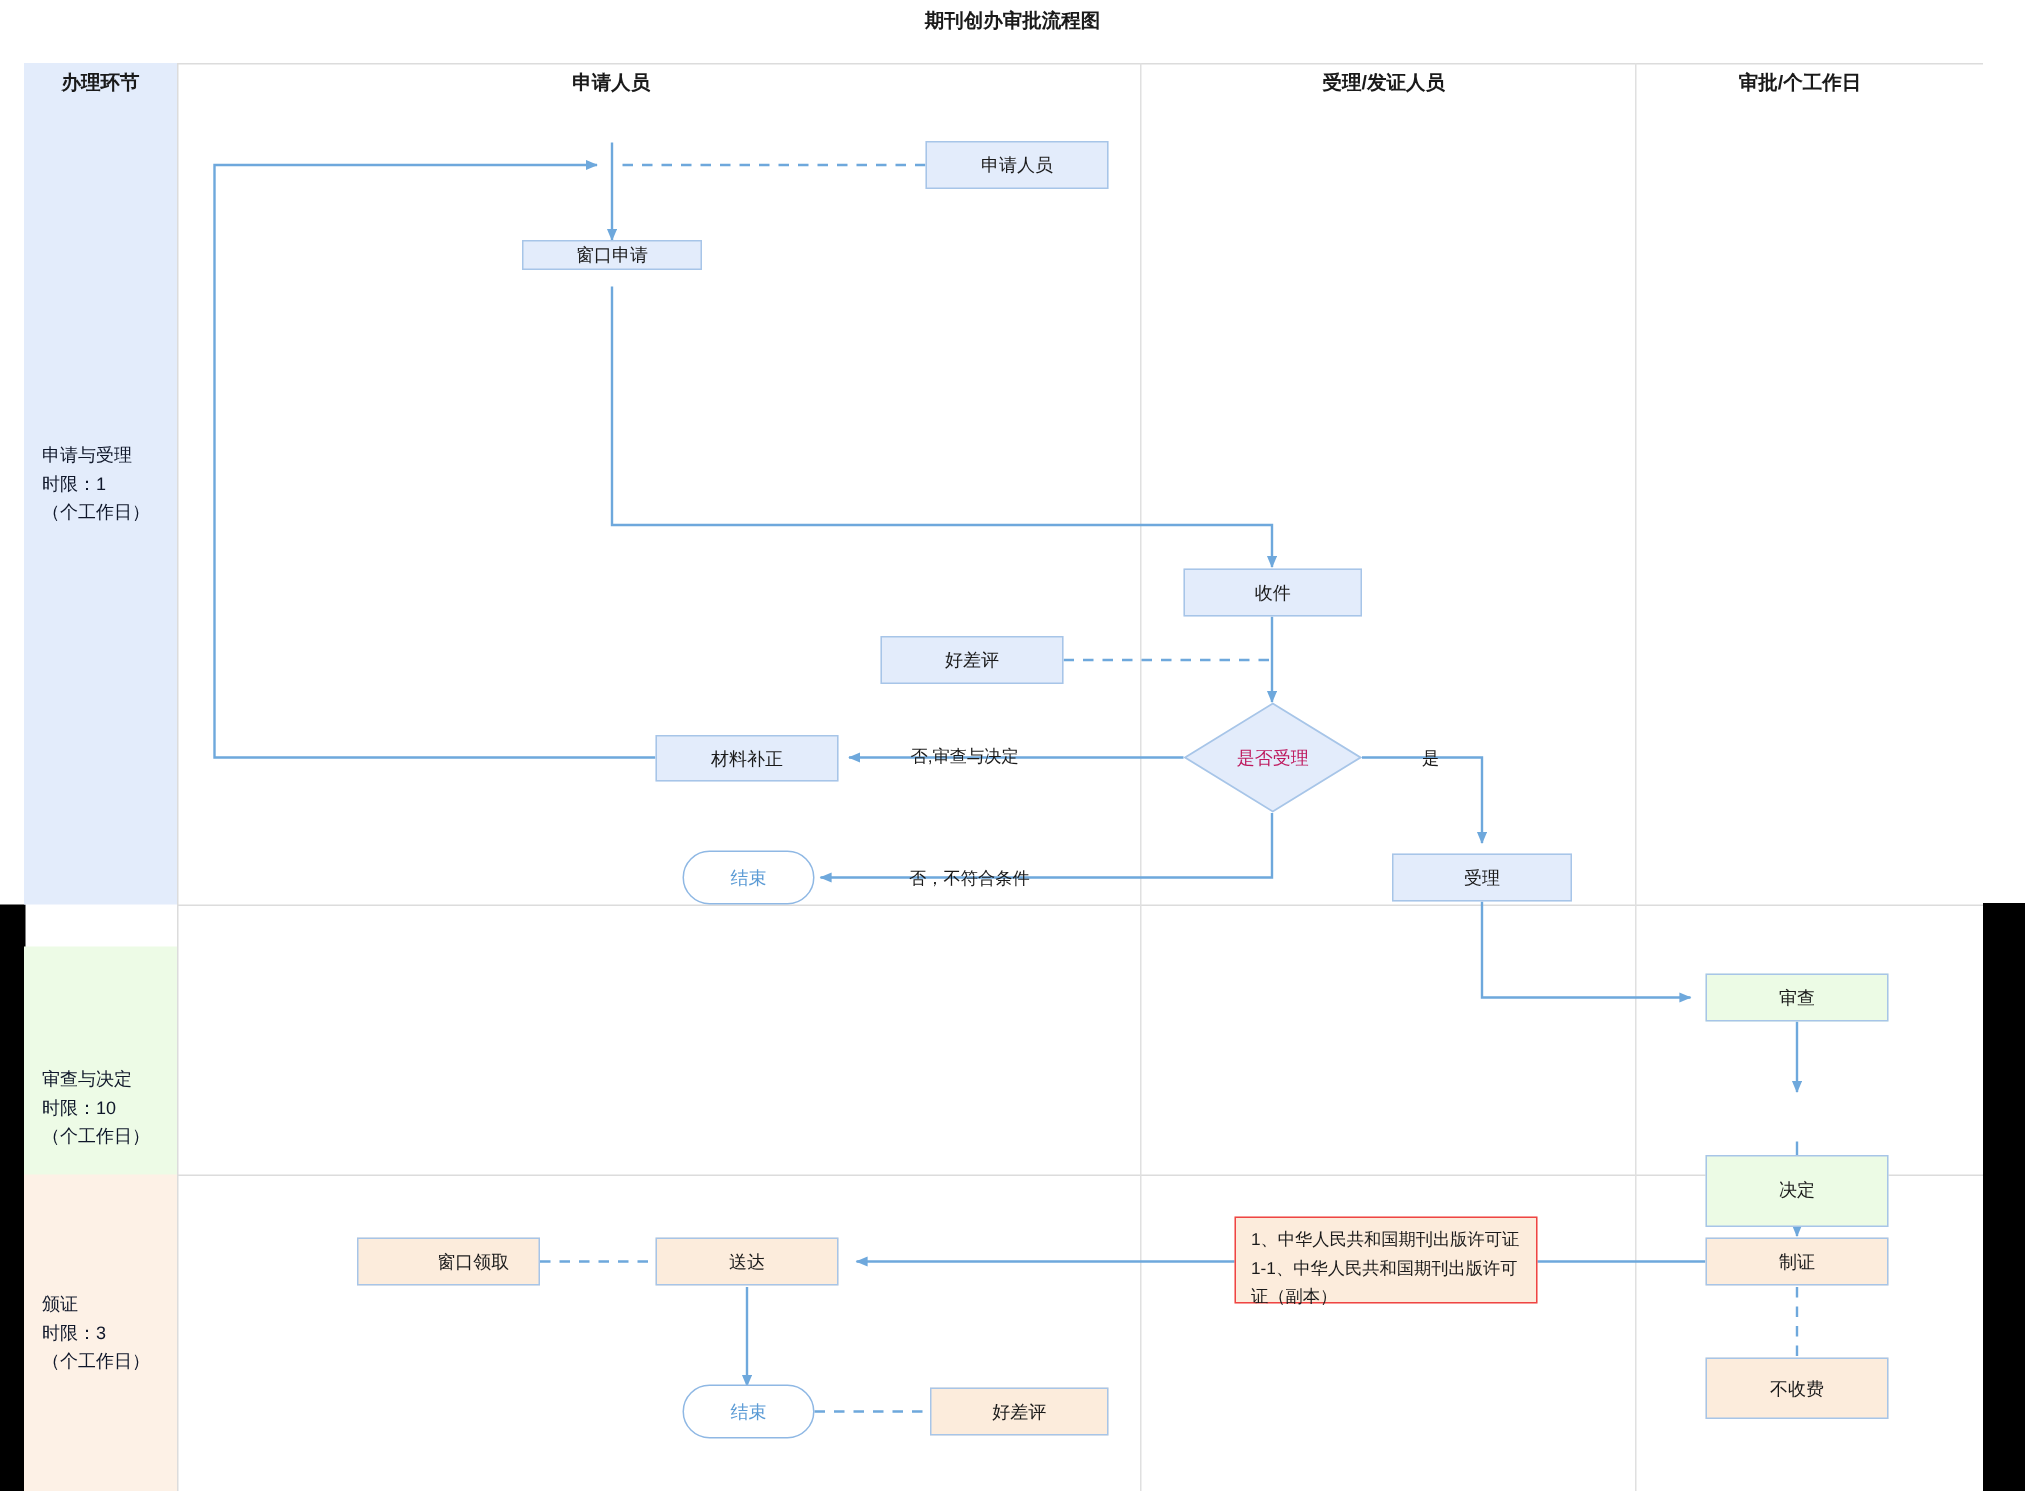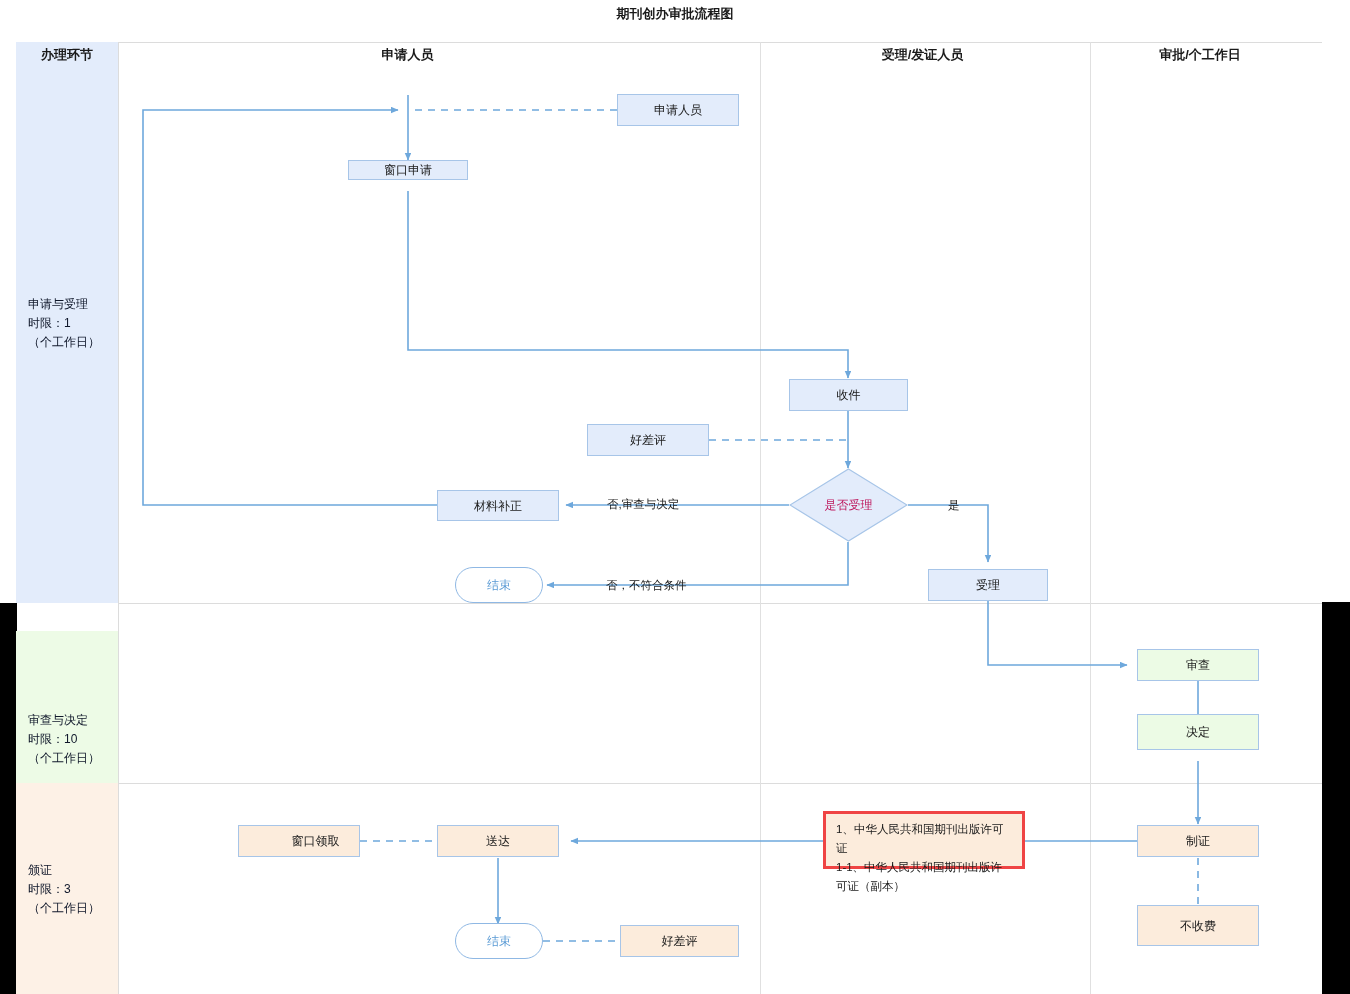--- a/index.html
+++ b/index.html
@@ -56,21 +56,21 @@
     background:#ffffff;border:1.4px solid #8fb8e4;border-radius:22px;
     color:#5b9bd5;
   }
   .node.diamond{
     border:none;background:transparent;
   }
   .diamond-shape{
     position:absolute;inset:0;
   }
   .node.doclist{
-    background:#fcecdc;border:3px solid #ef4444;
+    background:#fcecdc;border:1px solid #ef4444;
     align-items:flex-start;justify-content:flex-start;
     padding:6px 10px;font-size:11.5px;line-height:19px;
     text-align:left;
   }
   .doclist-inner{white-space:pre-line;}
 
   
   svg.wires{position:absolute;left:0;top:0;width:1350px;height:994px;pointer-events:none;}
   .edge-label{
     position:absolute;font-size:11.5px;color:#1a1a1a;
@@ -176,21 +176,21 @@
   </div>
 
   <div class="node blue" style="left:437px;top:490px;width:122px;height:31px;">材料补正</div>
 
   <div class="node terminal" style="left:455px;top:567px;width:88px;height:36px;">结束</div>
 
   <div class="node blue" style="left:928px;top:569px;width:120px;height:32px;">受理</div>
 
   <div class="node green" style="left:1137px;top:649px;width:122px;height:32px;">审查</div>
 
-  <div class="node green" style="left:1137px;top:714px;width:122px;height:36px;">决定</div>
+  <div class="node green" style="left:1137px;top:770px;width:122px;height:48px;font-family:Liberation Mono, monospace;">决定</div>
 
   <div class="node peach" style="left:1137px;top:825px;width:122px;height:32px;">制证</div>
 
   <div class="node peach" style="left:1137px;top:905px;width:122px;height:41px;">不收费</div>
 
   <div class="node doclist" style="left:823px;top:811px;width:202px;height:58px;">
     <span class="doclist-inner">1、中华人民共和国期刊出版许可证
 1-1、中华人民共和国期刊出版许可证（副本）</span>
   </div>
 

